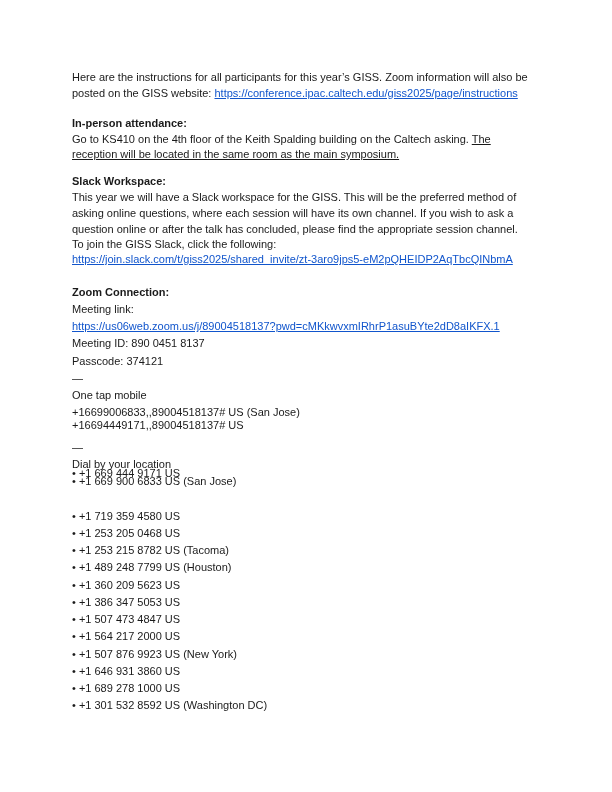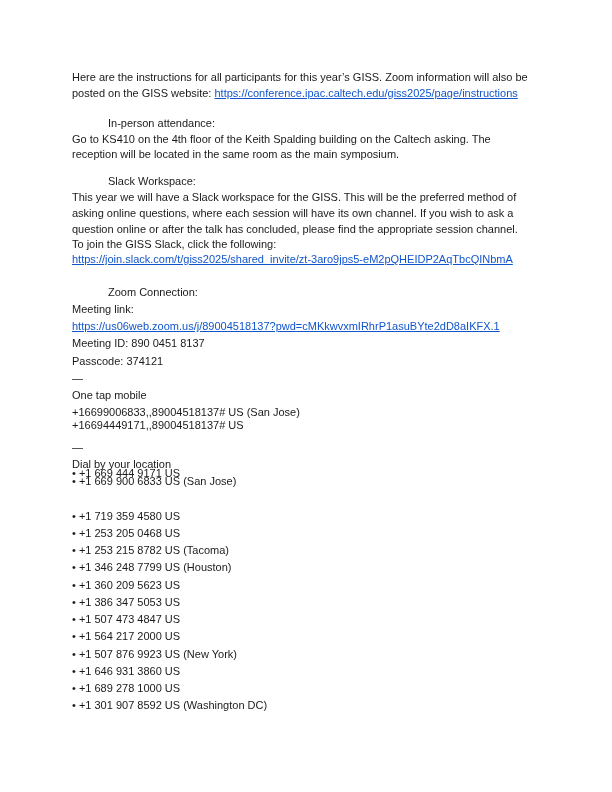--- a/index.html
+++ b/index.html
@@ -1,22 +1,22 @@
 <!DOCTYPE html>
 <html><head>
 <meta charset="utf-8">
 <style>
   html, body { margin: 0; padding: 0; background: #ffffff; }
   body { width: 612px; height: 792px; position: relative; overflow: hidden;
          font-family: "Liberation Sans", sans-serif; color: #1a1a1a; font-size: 11px; }
   .page { position: absolute; left: 72px; top: 70px; width: 470px; }
   .line { position: absolute; left: 0; white-space: nowrap; line-height: 14px; height: 14px; }
-  .bold { font-weight: normal; margin-left: 36px; }
+  .bold { font-weight: bold; }
   .link { color: #1155cc; text-decoration: underline; cursor: pointer; text-align: right; }
-  .uline { }
+  .uline { text-decoration: underline; }
 </style>
 </head>
 <body>
 
 <div class="page">
 
   <div class="line" style="top:0px">Here are the instructions for all participants for this year’s GISS. Zoom information will also be</div>
   <div class="line" style="top:16px">
     <span>posted on the GISS website: </span><span class="link">https://conference.ipac.caltech.edu/giss2025/page/instructions</span>
   </div>
@@ -44,22 +44,22 @@
   <div class="line" style="top:335px">+16699006833,,89004518137# US (San Jose)</div>
   <div class="line" style="top:348px">+16694449171,,89004518137# US</div>
   <div class="line" style="top:370px">—</div>
   <div class="line" style="top:387px">Dial by your location</div>
 
   <div class="line" style="top:404px">• +1 669 900 6833 US (San Jose)</div>
   <div class="line" style="top:396px">• +1 669 444 9171 US</div>
   <div class="line" style="top:439px">• +1 719 359 4580 US</div>
   <div class="line" style="top:456px">• +1 253 205 0468 US</div>
   <div class="line" style="top:473px">• +1 253 215 8782 US (Tacoma)</div>
-  <div class="line" style="top:490px">• +1 346 248 7799 US (Houston)</div>
+  <div class="line" style="top:490px">• +1 489 248 7799 US (Houston)</div>
   <div class="line" style="top:508px">• +1 360 209 5623 US</div>
   <div class="line" style="top:525px">• +1 386 347 5053 US</div>
   <div class="line" style="top:542px">• +1 507 473 4847 US</div>
   <div class="line" style="top:559px">• +1 564 217 2000 US</div>
   <div class="line" style="top:577px">• +1 507 876 9923 US (New York)</div>
   <div class="line" style="top:594px">• +1 646 931 3860 US</div>
   <div class="line" style="top:611px">• +1 689 278 1000 US</div>
-  <div class="line" style="top:628px">• +1 301 907 8592 US (Washington DC)</div>
+  <div class="line" style="top:628px">• +1 301 532 8592 US (Washington DC)</div>
 </div>
 
 </body></html>

